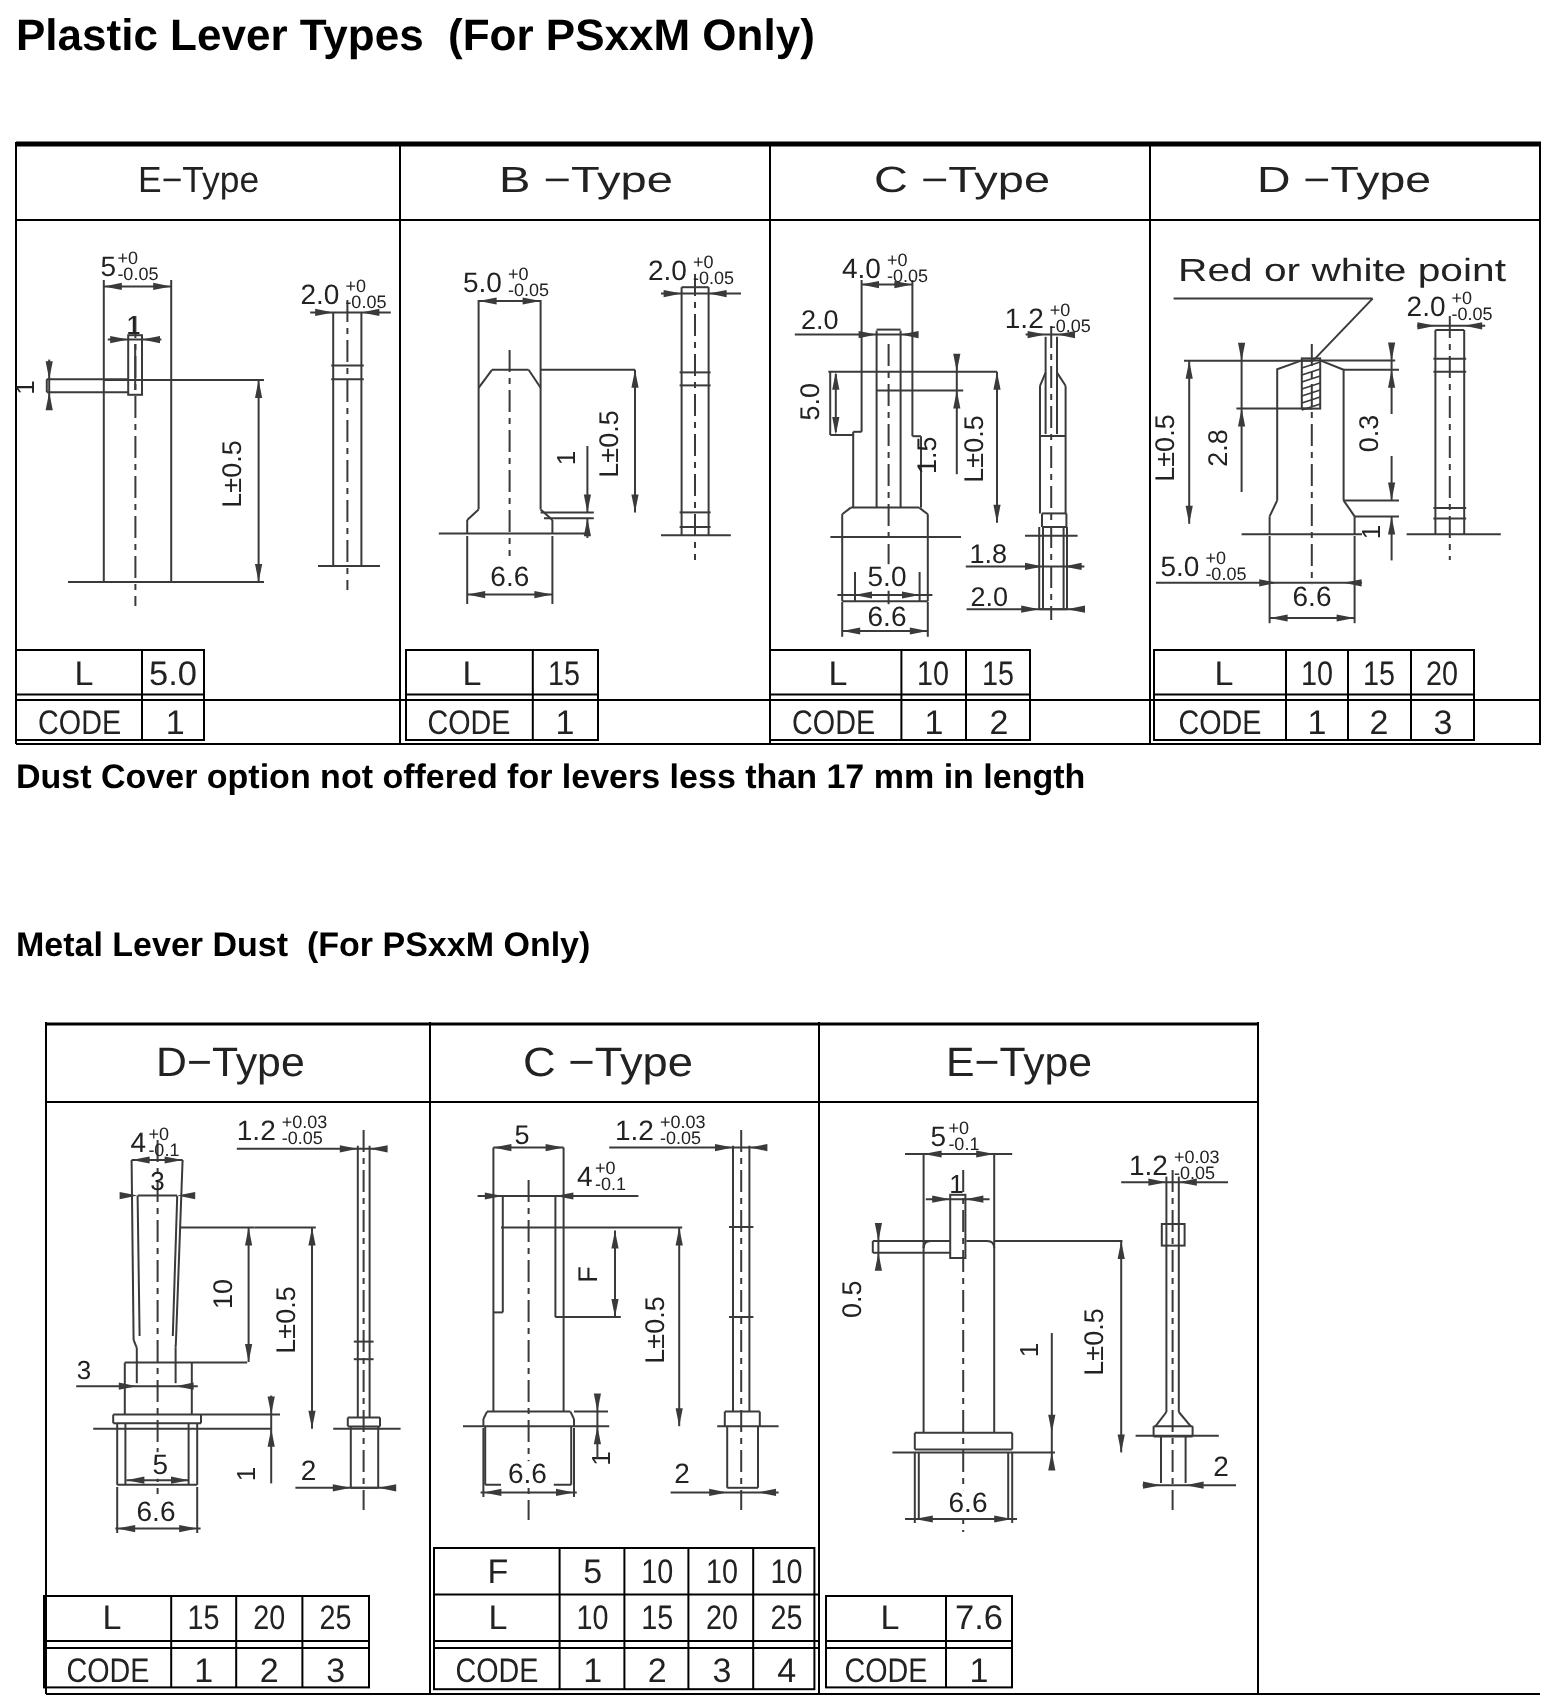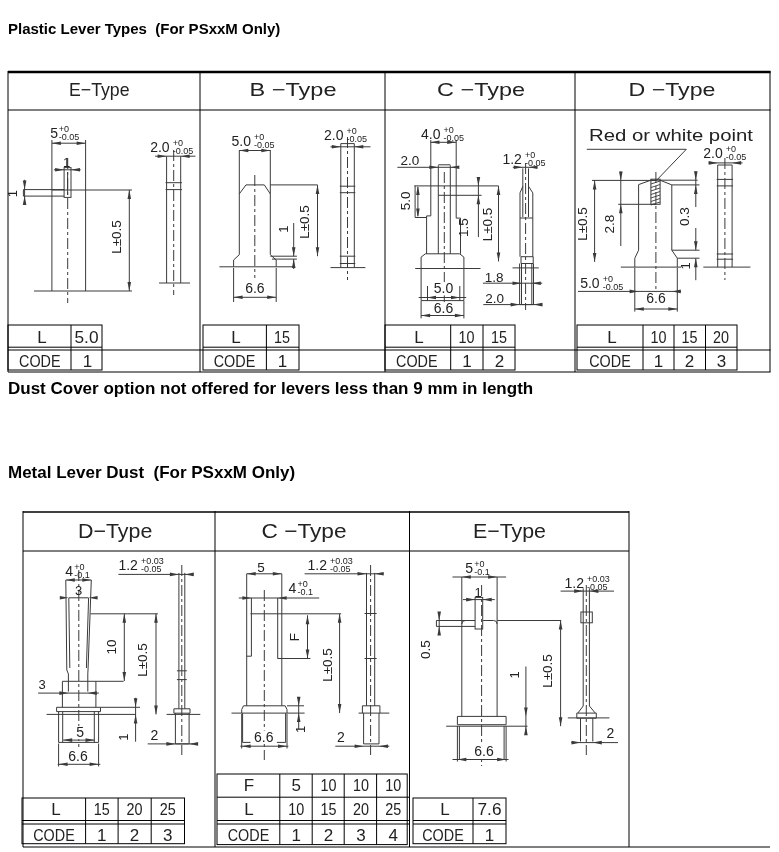--- a/index.html
+++ b/index.html
@@ -1,21 +1,21 @@
 <!DOCTYPE html>
 <html><head><meta charset="utf-8"><style>
 html,body{margin:0;padding:0;background:#fff;width:779px;height:852px;overflow:hidden}
 body{font-family:"Liberation Sans",sans-serif;position:relative}
 .bt{position:absolute;font-weight:bold;color:#000;white-space:pre;transform:translateZ(0)}
 svg{transform:translateZ(0)}
 </style></head><body>
 
-<div class="bt" style="left:8px;top:20px;font-size:15px;">Plastic Lever Types  (For PSxxM Only)</div>
-
-<div class="bt" style="left:8px;top:379px;font-size:17px;">Dust Cover option not offered for levers less than 9 mm in length</div>
+<div class="bt" style="left:8px;top:5px;font-size:22px;">Plastic Lever Types  (For PSxxM Only)</div>
+
+<div class="bt" style="left:8px;top:379px;font-size:17px;">Dust Cover option not offered for levers less than 17 mm in length</div>
 
 <div class="bt" style="left:8px;top:463px;font-size:17px;">Metal Lever Dust  (For PSxxM Only)</div>
 <svg width="779" height="852" viewBox="0 0 779 852" style="position:absolute;left:0;top:0" font-family="Liberation Sans, sans-serif">
 
 <g>
 <line x1="8" y1="72" x2="770.5" y2="72" stroke="#000" stroke-width="2.6"></line>
 <line x1="8" y1="71" x2="8" y2="372" stroke="#000" stroke-width="1"></line>
 <line x1="770" y1="71" x2="770" y2="372" stroke="#000" stroke-width="1"></line>
 <line x1="8" y1="110" x2="770.5" y2="110" stroke="#000" stroke-width="1"></line>
 <line x1="8" y1="350" x2="770.5" y2="350" stroke="#000" stroke-width="1"></line>

